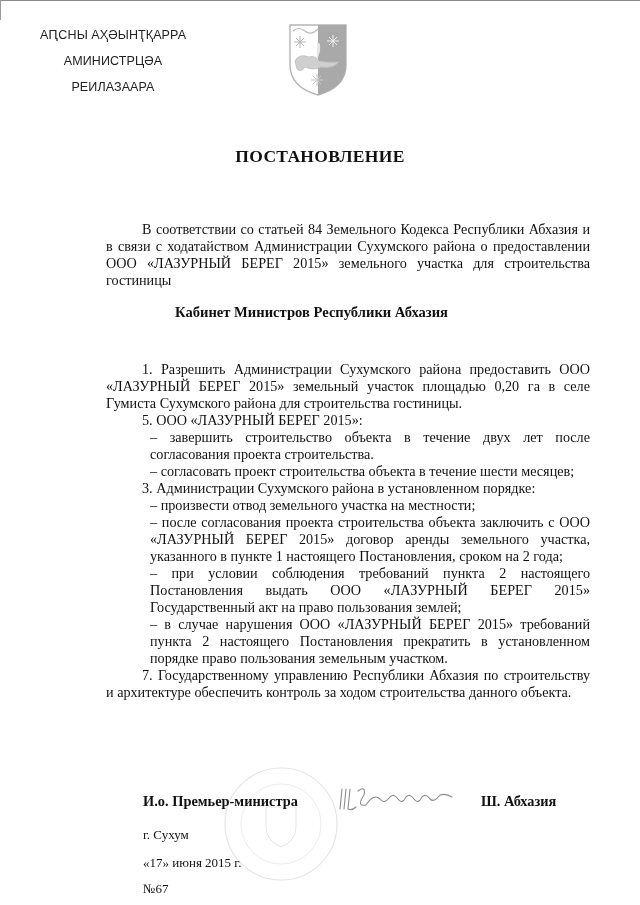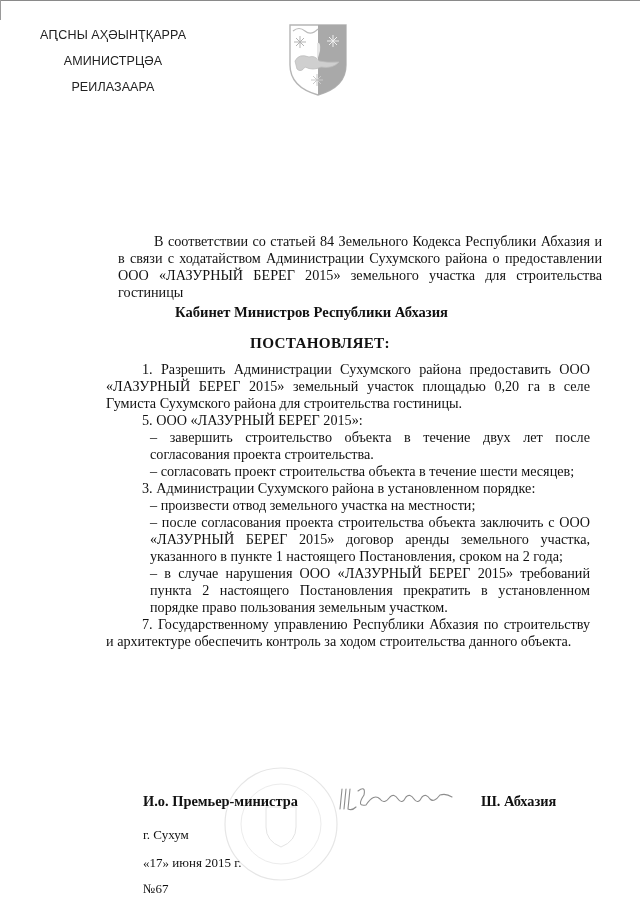--- a/index.html
+++ b/index.html
@@ -79,37 +79,38 @@
     <path d="M30 22 Q34 20 33 30 L30 40 Z" fill="#e6e6e6"></path>
     <g stroke="#c9c9c9" stroke-width="1">
       <line x1="30" y1="53" x2="30" y2="65"></line>
         <line x1="24" y1="59" x2="36" y2="59"></line>
       <line x1="26" y1="55" x2="34" y2="63"></line>
         <line x1="34" y1="55" x2="26" y2="63"></line>
     </g>
   </svg>
 
 
+  <div class="title">ПОСТАНОВЛЕНИЕ</div>
 
 
-  <p class="body-text indent preamble" style="margin:12px;">В соответствии со статьей 84 Земельного Кодекса Республики Абхазия и в связи с ходатайством Администрации Сухумского района о предоставлении ООО «ЛАЗУРНЫЙ БЕРЕГ 2015» земельного участка для строительства гостиницы</p>
+  <p class="body-text indent preamble" style="margin:0;">В соответствии со статьей 84 Земельного Кодекса Республики Абхазия и в связи с ходатайством Администрации Сухумского района о предоставлении ООО «ЛАЗУРНЫЙ БЕРЕГ 2015» земельного участка для строительства гостиницы</p>
 
   <div class="cabinet">Кабинет Министров Республики Абхазия</div>
-  <div class="decrees">ПОСТАНОВЛЯЕТ:</div>
 
   <div class="items">
     <p class="p p-indent">1. Разрешить Администрации Сухумского района предоставить ООО «ЛАЗУРНЫЙ БЕРЕГ 2015» земельный участок площадью 0,20 га в селе Гумиста Сухумского района для строительства гостиницы.</p>
 
     <p class="numline">5. ООО «ЛАЗУРНЫЙ БЕРЕГ 2015»:</p>
     <p class="sub">– завершить строительство объекта в течение двух лет после согласования проекта строительства.</p>
     <p class="sub">– согласовать проект строительства объекта в течение шести месяцев;</p>
 
     <p class="numline">3. Администрации Сухумского района в установленном порядке:</p>
     <p class="sub">– произвести отвод земельного участка на местности;</p>
     <p class="sub">– после согласования проекта строительства объекта заключить с ООО «ЛАЗУРНЫЙ БЕРЕГ 2015» договор аренды земельного участка, указанного в пункте 1 настоящего Постановления, сроком на 2 года;</p>
+    <p class="sub">– при условии соблюдения требований пункта 2 настоящего Постановления выдать ООО «ЛАЗУРНЫЙ БЕРЕГ 2015» Государственный акт на право пользования землей;</p>
     <p class="sub">– в случае нарушения ООО «ЛАЗУРНЫЙ БЕРЕГ 2015» требований пункта 2 настоящего Постановления прекратить в установленном порядке право пользования земельным участком.</p>
 
     <p class="p p-indent">7. Государственному управлению Республики Абхазия по строительству и архитектуре обеспечить контроль за ходом строительства данного объекта.</p>
   </div>
 
   <svg class="seal" viewBox="0 0 118 118">
     <circle cx="59" cy="59" r="56" fill="none" stroke="#e6e6e6" stroke-width="1.2"></circle>
     <circle cx="59" cy="59" r="40" fill="none" stroke="#ececec" stroke-width="1"></circle>
     <path d="M44 42 L74 42 L74 62 Q74 76 59 82 Q44 76 44 62 Z" fill="none" stroke="#e4e4e4" stroke-width="1"></path>
   </svg>

